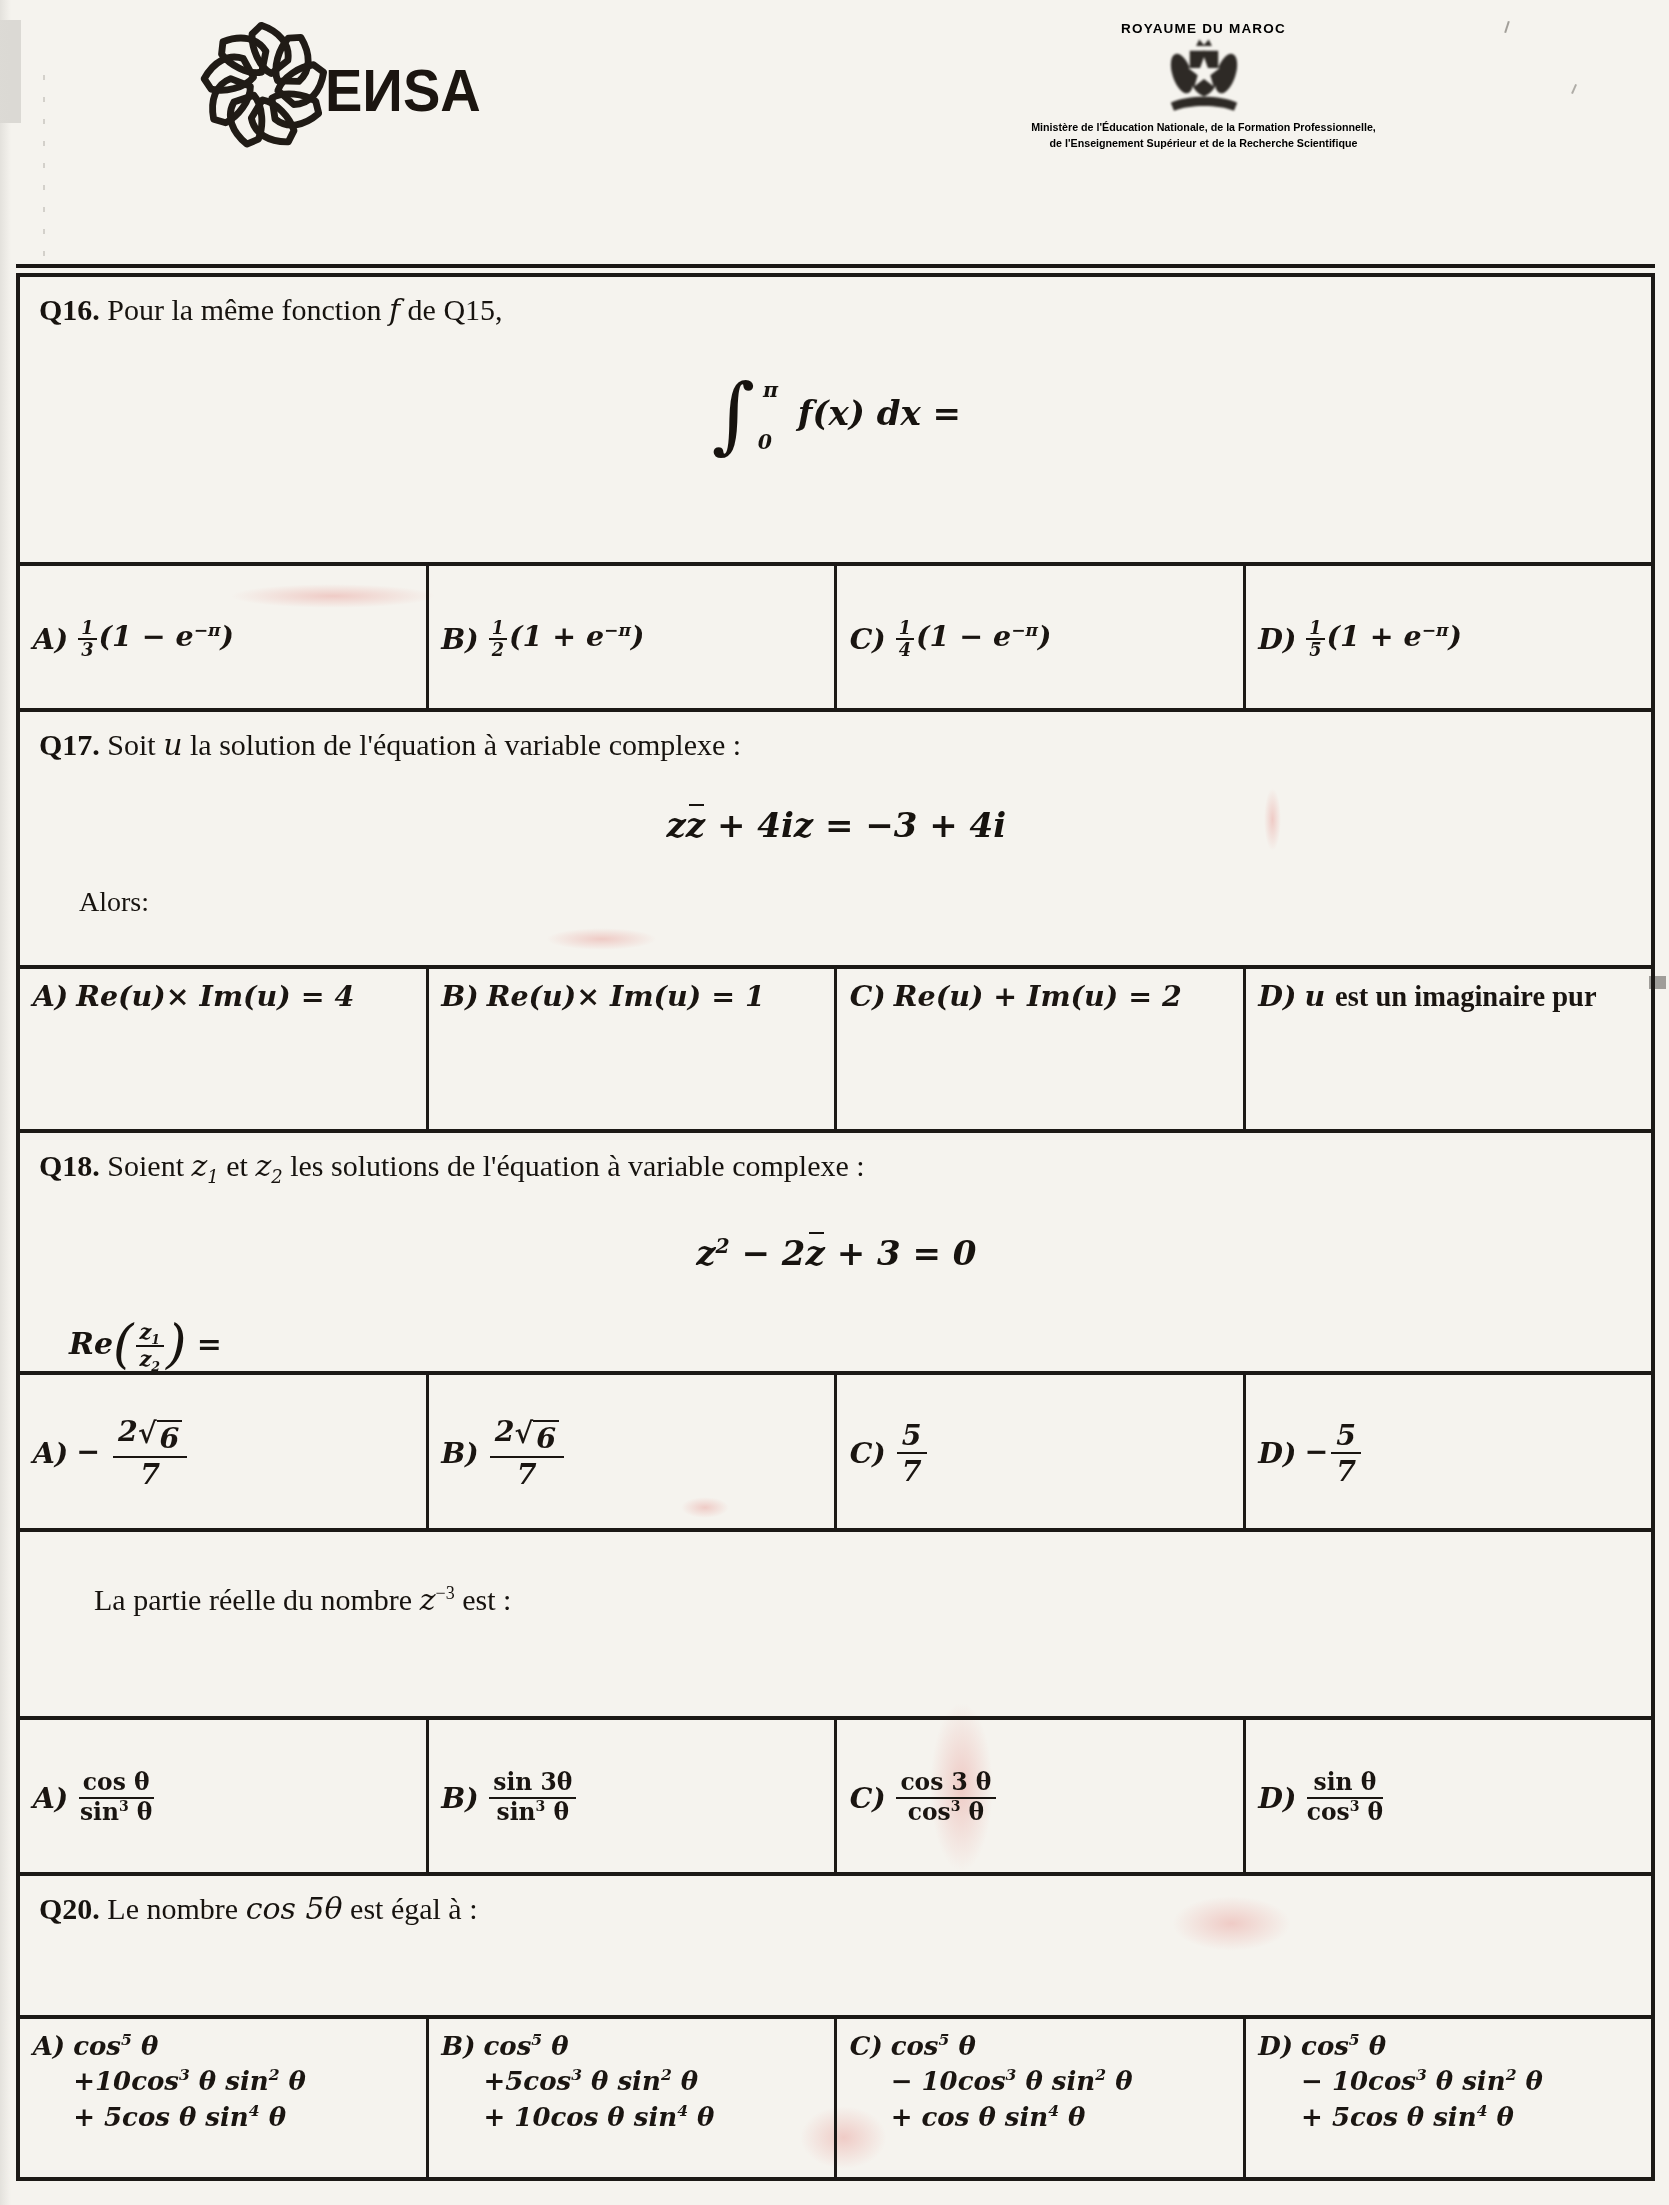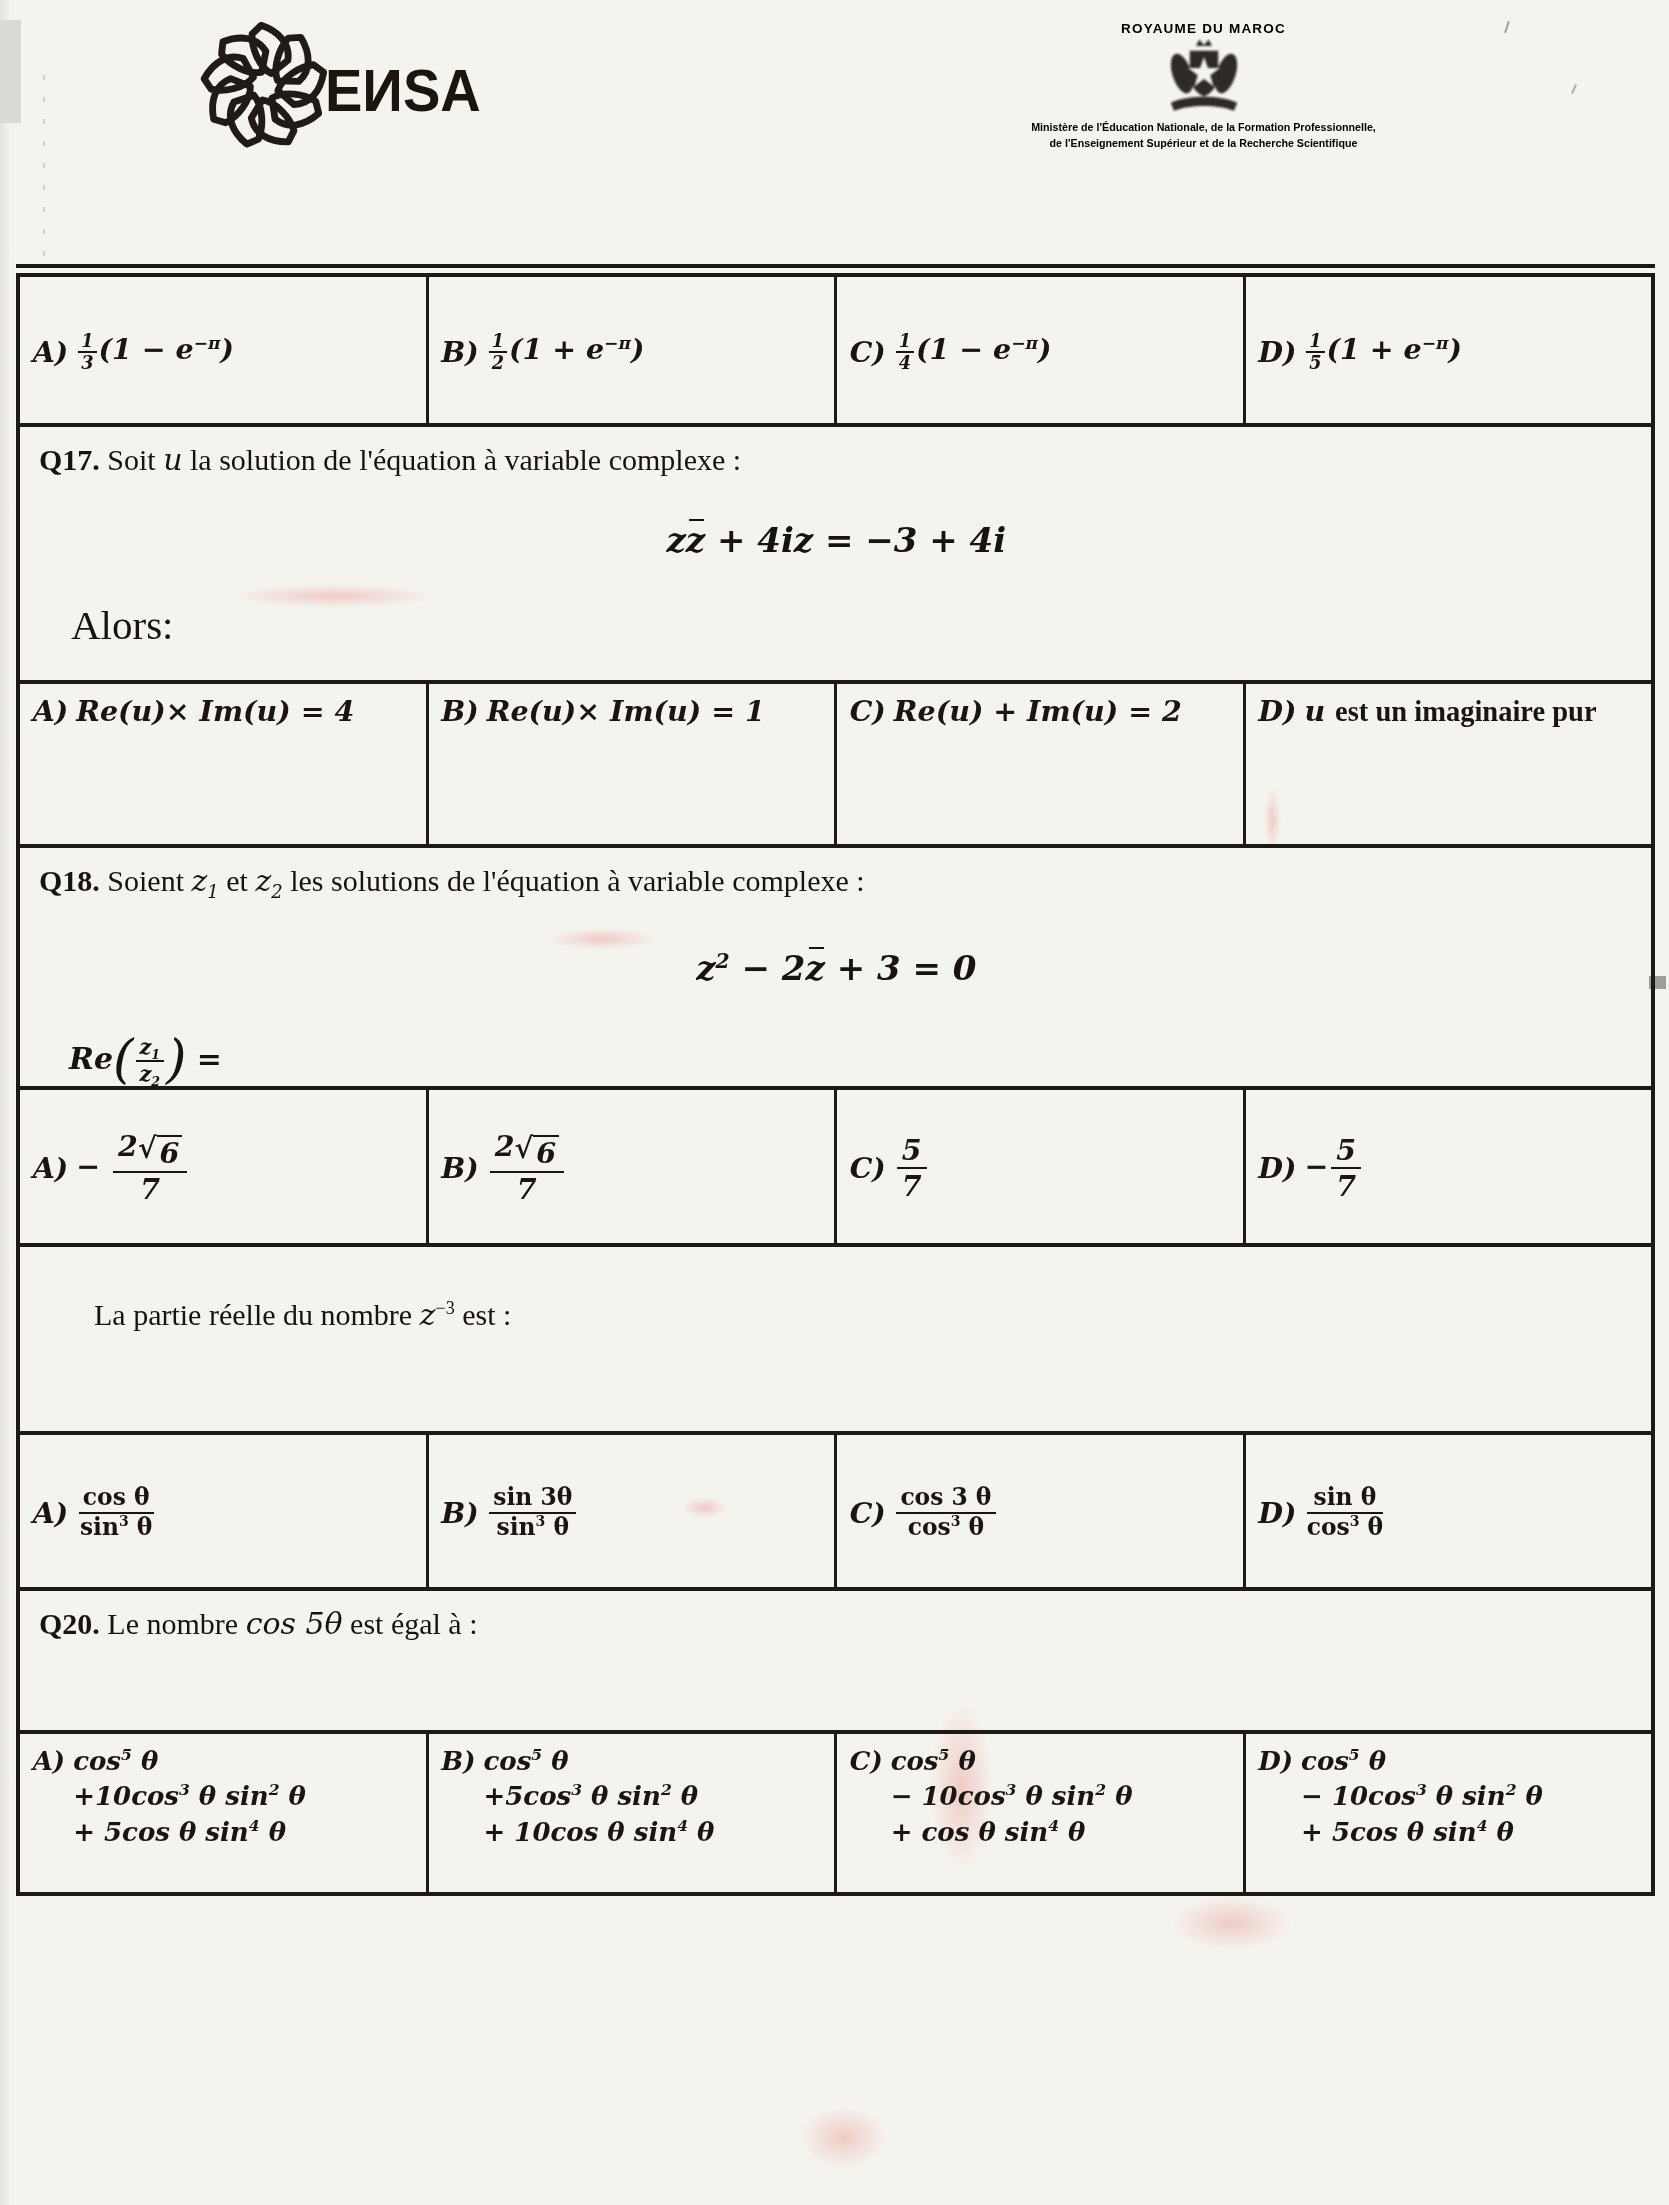--- a/index.html
+++ b/index.html
@@ -43,21 +43,21 @@
 
   .qrow{padding:14.3px 17.4px 0 19px;}
   .qline{font-size:30px;line-height:1.25;}
   .qline2{margin:36px 0 0 55px;font-size:30px;}
   .qlabel{font-weight:700;}
   .qformula{text-align:center;font-family:"DejaVu Serif",serif;font-style:italic;
     font-weight:600;font-size:34px;}
   .r16 .qformula{margin-top:49px;}
   .r17 .qformula{margin-top:41px;}
   .r18 .qformula{margin-top:48px;}
-  .alors{margin:41px 0 0 32px;font-size:41px;}
+  .alors{margin:41px 0 0 40px;font-size:28px;}
   .subformula{margin:3.2px 0 0 30px;text-align:left;font-size:30px;}
 
   .orow{display:flex;align-items:stretch;}
   .ocell{flex:1 1 0;border-left:3.2px solid #1c1916;box-sizing:border-box;
     padding:9.5px 8px 6.3px 12.7px;display:flex;align-items:center;gap:8px;min-width:0;}
   .ocell:first-child{border-left:none;}
   .opts17 .ocell,.opts20 .ocell{align-items:flex-start;padding-top:9.5px;}
   .opt-label,.opt-math{font-family:"DejaVu Serif",serif;font-style:italic;font-weight:700;
     font-size:28.5px;color:#1a1511;}
   .opts20 .opt-label,.opts20 .opt-math{font-size:26px;line-height:1.38;}
@@ -164,20 +164,33 @@
     </g>
   </svg>
   <div class="m-lines">
     <div>Ministère de l'Éducation Nationale, de la Formation Professionnelle,</div>
     <div>de l'Enseignement Supérieur et de la Recherche Scientifique</div>
   </div>
 </div>
 
 <div class="qtable">
 
+  <div class="row qrow r16">
+    <div class="qline">
+      <span class="qlabel">Q16.</span>
+      <span class="qtext">Pour la même fonction <span class="it">f</span> de Q15,</span>
+    </div>
+    <div class="qformula"><span class="intwrap">
+          <span class="intsym">∫</span>
+          <span class="intlim">
+            <span class="ilsup">π</span>
+            <span class="ilsub">0</span>
+          </span>
+        </span> f(x) dx =</div>
+  </div>
   <div class="row orow opts16">
     <div class="ocell">
       <span class="opt-label">A)</span>
       <span class="opt-math"><span class="frac"><span class="fnum">1</span><span class="fden">3</span></span>(1 − e<sup>−π</sup>)</span>
     </div>
     <div class="ocell">
       <span class="opt-label">B)</span>
       <span class="opt-math"><span class="frac"><span class="fnum">1</span><span class="fden">2</span></span>(1 + e<sup>−π</sup>)</span>
     </div>
     <div class="ocell">

